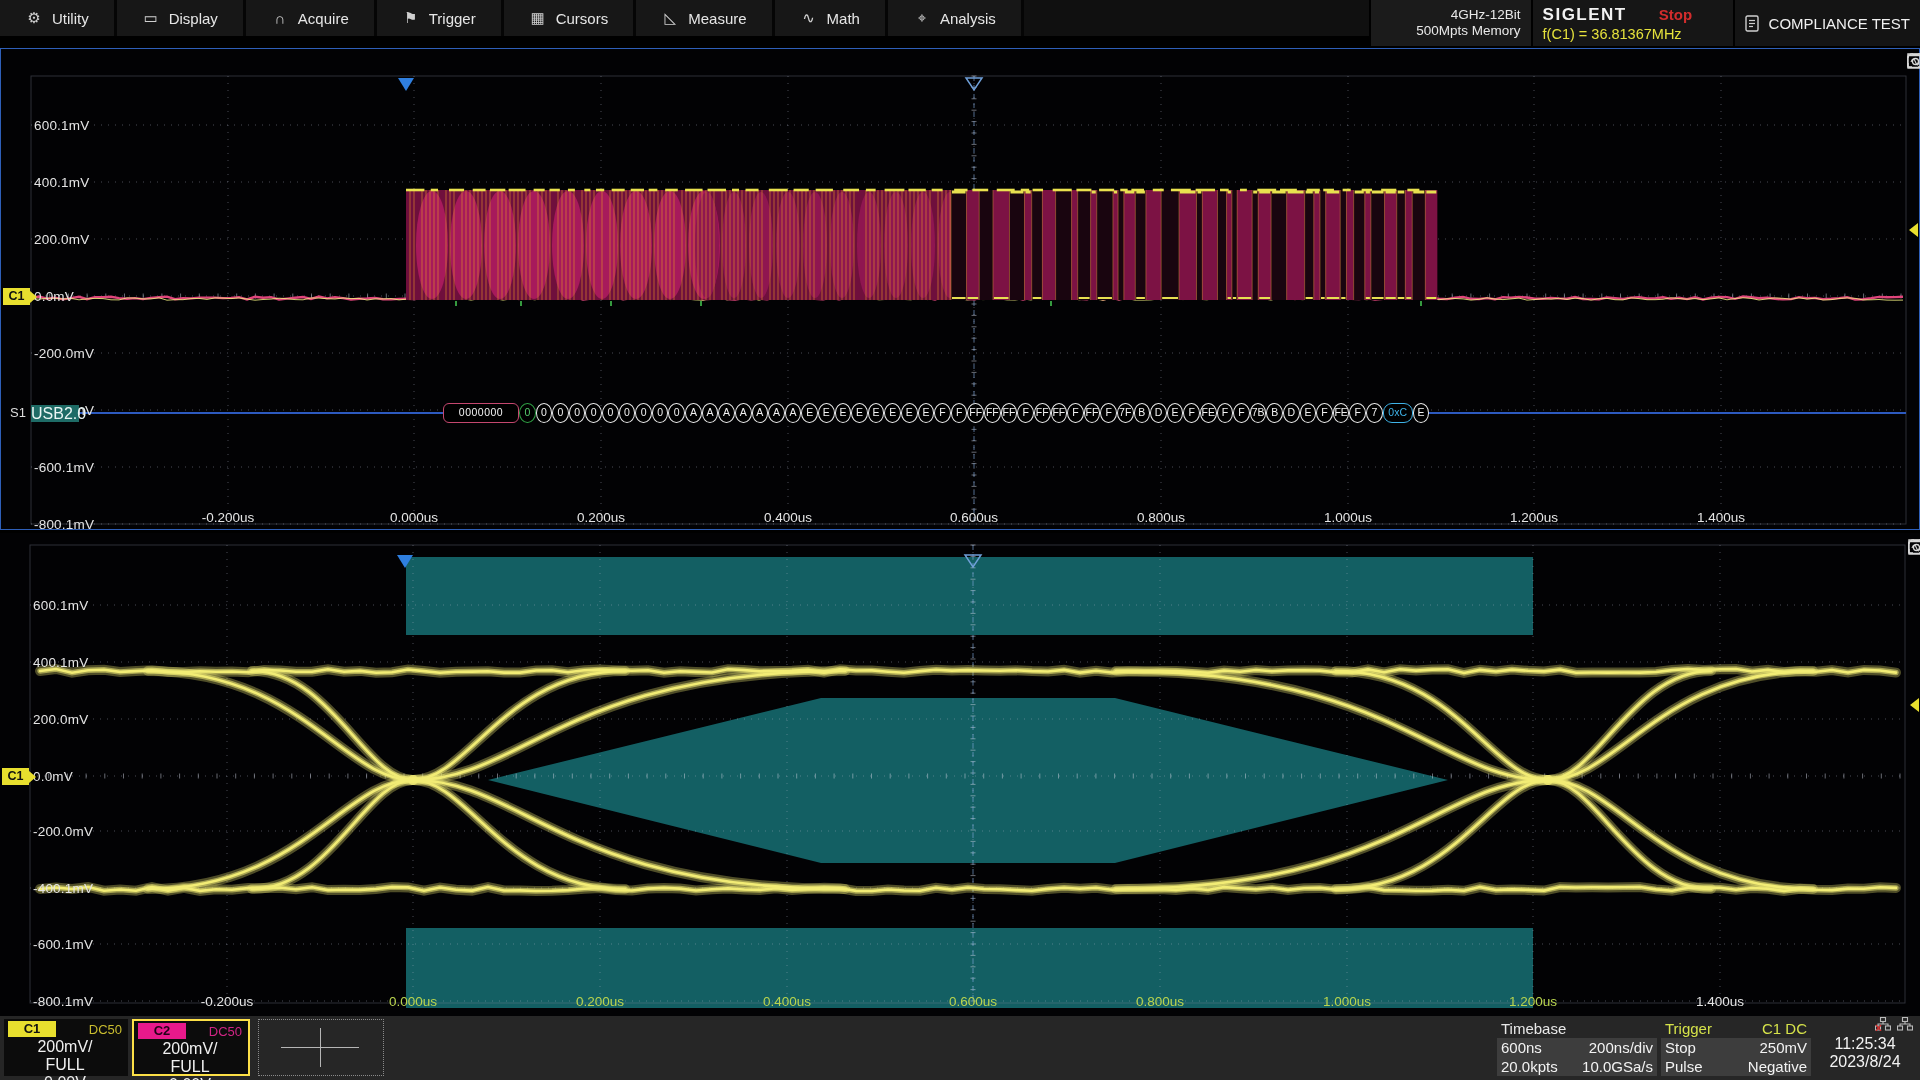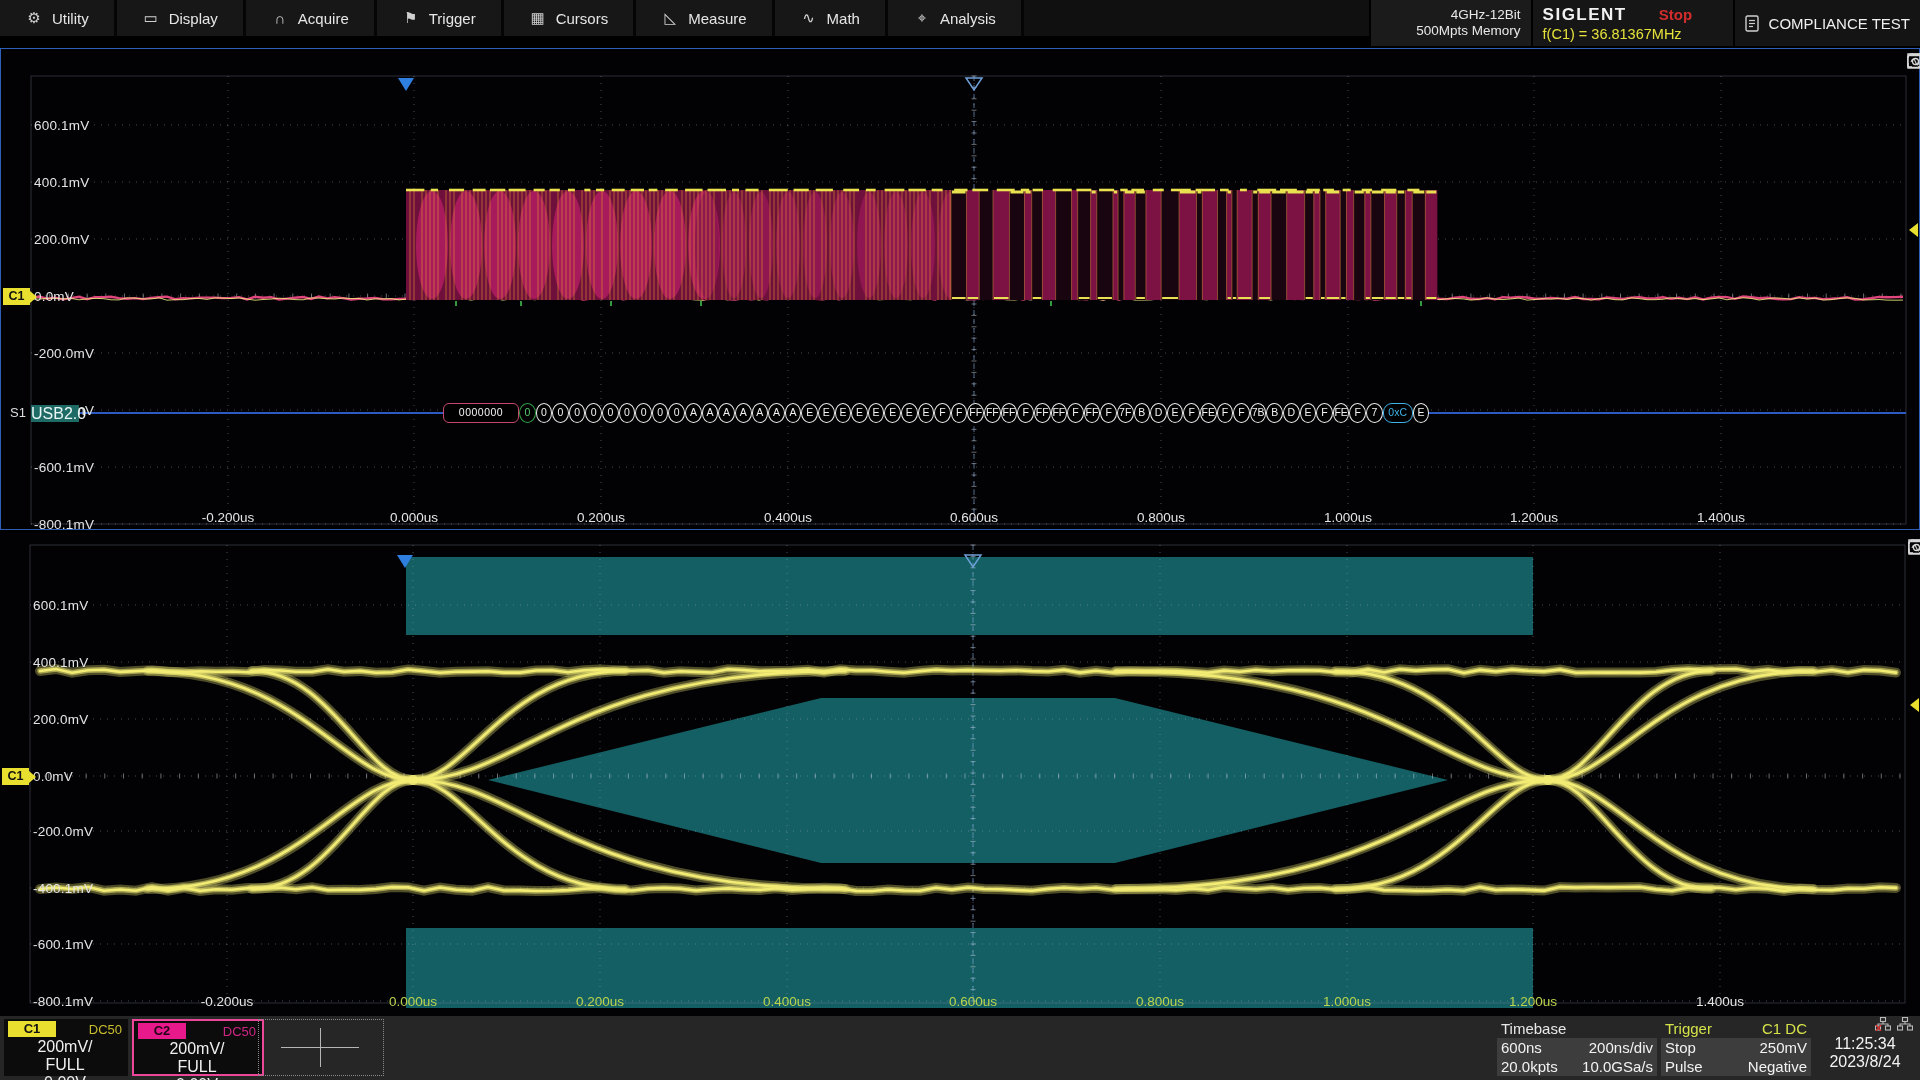--- a/index.html
+++ b/index.html
@@ -1002,21 +1002,21 @@
         <svg width="18" height="10" viewBox="0 0 18 10">
           <path d="M1 8h5l6-6h5" fill="none" stroke="#4a86d8" stroke-width="1.6"></path>
         </svg>
         <span>200mV/</span>
       </div>
       <div class="ch-row">
         <span>FULL</span>
         <span>0.00V</span>
       </div>
     </div>
-    <div class="ch-box" style="left:132px;width:132px;border:2px solid #ec4899">
+    <div class="ch-box" style="left:132px;width:118px;border:2px solid #fde047">
       <div class="ch-head">
         <span class="ch-tag" style="background:#e8198b;color:#200017">C2</span>
         <span style="font-size:13px;color:#d12585">DC50</span>
       </div>
       <div class="ch-row">
         <svg width="18" height="10" viewBox="0 0 18 10">
           <path d="M1 8h5l6-6h5" fill="none" stroke="#4a86d8" stroke-width="1.6"></path>
         </svg>
         <span>200mV/</span>
       </div>

